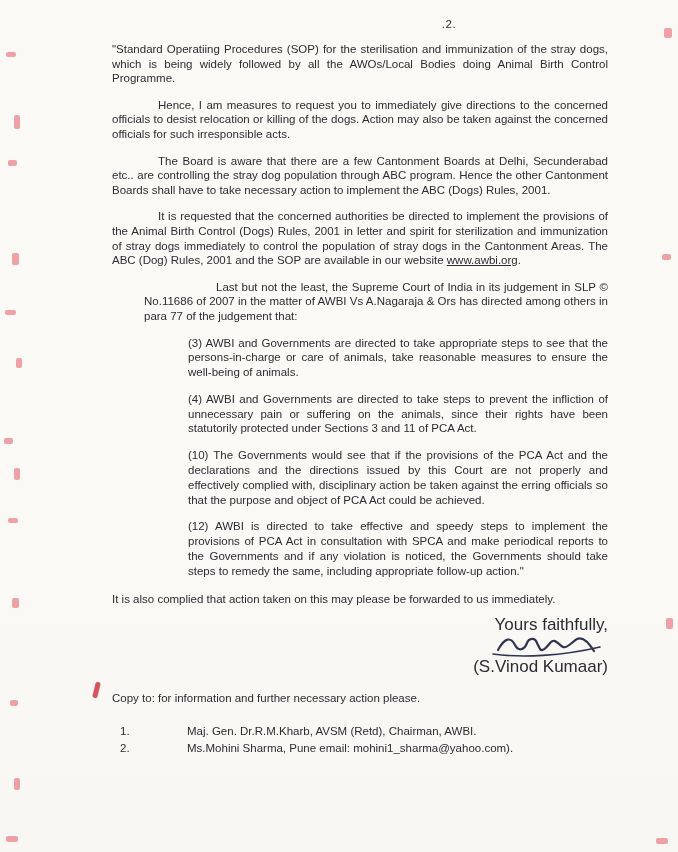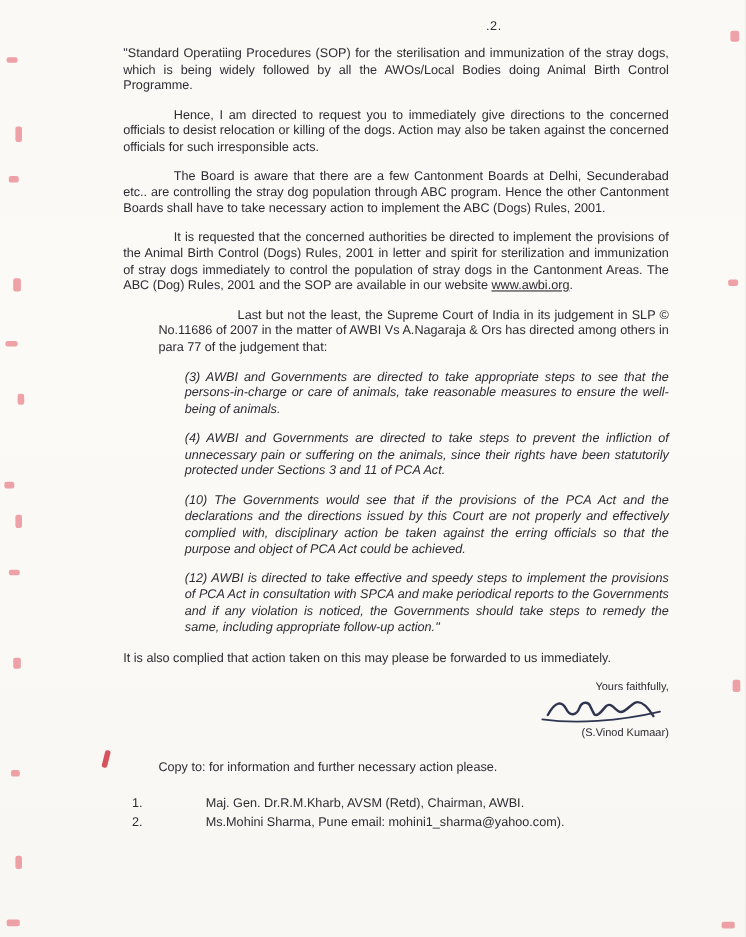--- a/index.html
+++ b/index.html
@@ -13,27 +13,27 @@
     font-family: "Liberation Sans", "DejaVu Sans", sans-serif;
     color: #2c2c33;
     overflow: hidden;
   }
   .content { position: absolute; left: 112px; top: 18px; width: 496px; }
   .page-number { text-align: center; padding-left: 178px; font-size: 11.5px; letter-spacing: 0.5px; }
   p { margin: 0; font-size: 11.5px; line-height: 14.6px; text-align: justify; }
   .para { margin-top: 12px; }
   .indent { text-indent: 46px; }
   .indent-lg { text-indent: 72px; margin-left: 32px; }
-  .quote { margin-top: 12px; margin-left: 56px; font-style: italic; line-height: 14.8px; }
+  .quote { margin-top: 12px; margin-left: 76px; line-height: 14.8px; }
   .closing { margin-top: 13px; }
   .signoff { margin-top: 12px; text-align: right; }
-  .signoff .line { font-size: 10px; line-height: 14.5px; }
+  .signoff .line { font-size: 17px; line-height: 14.5px; }
   .signature-wrap { height: 27px; padding-right: 6px; }
   .weblink { color: #2c2c33; text-decoration: underline; cursor: pointer; }
-  .copyto { margin-top: 17px; text-align: left; margin-left: 32px; }
+  .copyto { margin-top: 17px; text-align: left; }
   .recipients { margin-top: 18px; }
   .recip { display: flex; margin-top: 3px; font-size: 11.5px; line-height: 14.6px; }
   .recip .num { width: 42px; padding-left: 8px; flex: 0 0 auto; }
   .recip .txt { flex: 1; text-align: left; padding-left: 25px; }
   .scan-mark {
     position: absolute;
     background: rgba(228, 90, 100, 0.55);
     border-radius: 2px;
     pointer-events: none;
   }
@@ -68,21 +68,21 @@
   <div class="scan-mark" style="left:666px;top:618px;width:7px;height:11px;"></div>
   <div class="scan-mark" style="left:656px;top:838px;width:12px;height:6px;"></div>
   <div class="pen-mark" style="left:94px;top:682px;width:5px;height:16px;"></div>
 
   <div class="content">
 
     <div class="page-number">.2.</div>
 
     <p class="para">"Standard Operatiing Procedures (SOP) for the sterilisation and immunization of the stray dogs, which is being widely followed by all the AWOs/Local Bodies doing Animal Birth Control Programme.</p>
 
-    <p class="para indent">Hence, I am directed to request you to immediately give directions to the concerned officials to desist relocation or killing of the dogs. Action may also be taken against the concerned officials for such irresponsible acts.</p>
+    <p class="para indent">Hence, I am measures to request you to immediately give directions to the concerned officials to desist relocation or killing of the dogs. Action may also be taken against the concerned officials for such irresponsible acts.</p>
 
     <p class="para indent">The Board is aware that there are a few Cantonment Boards at Delhi, Secunderabad etc.. are controlling the stray dog population through ABC program. Hence the other Cantonment Boards shall have to take necessary action to implement the ABC (Dogs) Rules, 2001.</p>
 
     <p class="para indent"><span>It is requested that the concerned authorities be directed to implement the provisions of the Animal Birth Control (Dogs) Rules, 2001 in letter and spirit for sterilization and immunization of stray dogs immediately to control the population of stray dogs in the Cantonment Areas. The ABC (Dog) Rules, 2001 and the SOP are available in our website </span><span class="weblink">www.awbi.org</span><span>.</span></p>
 
     <p class="para indent-lg">Last but not the least, the Supreme Court of India in its judgement in SLP © No.11686 of 2007 in the matter of AWBI Vs A.Nagaraja &amp; Ors has directed among others in para 77 of the judgement that:</p>
 
     <p class="quote">(3) AWBI and Governments are directed to take appropriate steps to see that the persons-in-charge or care of animals, take reasonable measures to ensure the well-being of animals.</p>
 
     <p class="quote">(4) AWBI and Governments are directed to take steps to prevent the infliction of unnecessary pain or suffering on the animals, since their rights have been statutorily protected under Sections 3 and 11 of PCA Act.</p>

